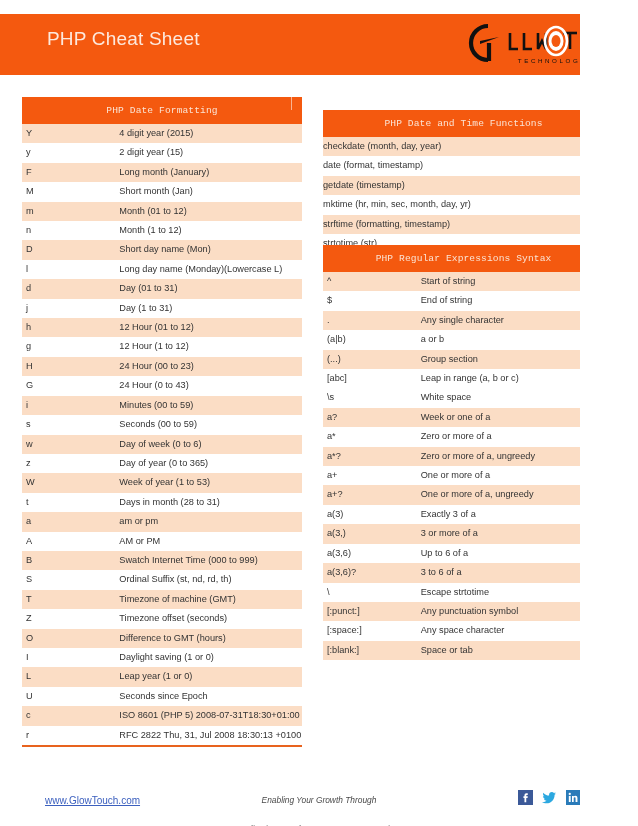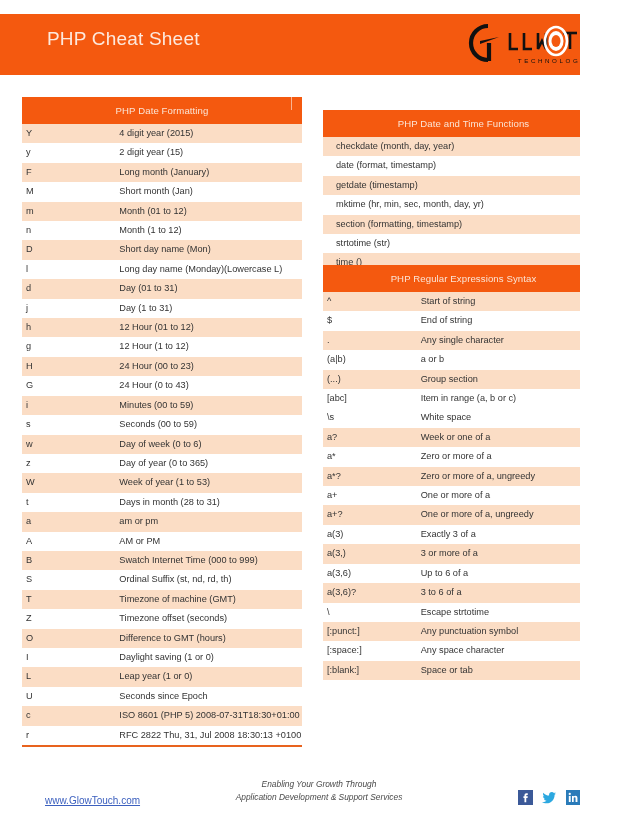--- a/index.html
+++ b/index.html
@@ -48,20 +48,21 @@
   }
   .cheat-table th {
     background: #f4590f;
     color: #fbe4d5;
     font-weight: normal;
     font-size: 9.6px;
     height: 13px;
     text-align: center;
     padding: 8px;
     letter-spacing: 0.1px;
+    font-family: Liberation Mono, monospace;
   }
   .cheat-table td {
     height: 19.4px;
     padding: 0 0 0 4px;
     vertical-align: middle;
     white-space: nowrap;
     font-size: 9.2px;
     line-height: 19.4px;
   }
   .cheat-table tr.odd td { background: #fbddc5; }
@@ -79,42 +80,42 @@
     position: absolute;
     top: 0;
     width: 1px;
     height: 13px;
     background: rgba(255,255,255,0.55);
   }
 
   
   #table-date-formatting { left: 22px; top: 97px; width: 280px; }
   #table-datetime-functions { left: 323px; top: 110px; width: 281px; }
-  #table-regex { left: 323px; top: 245px; width: 281px; margin-top: 20px; }
+  #table-regex { left: 323px; top: 245px; width: 281px; }
 
   #table-regex .col-key { width: 70px; }
-  #table-datetime-functions td.fn { padding-left: 13px; }
+  #table-datetime-functions td.fn { padding-left: 0; }
 
   
   #footer { position: absolute; left: 0; top: 770px; width: 638px; height: 56px; }
   #footer-link {
     position: absolute; left: 45px; top: 25px;
     font-size: 10px; color: #3b5fbe;
     text-decoration: underline;
     white-space: nowrap;
   }
   #footer-tagline {
     position: absolute; left: 0; top: 8px; width: 638px;
     text-align: center;
     font-size: 8.4px;
     font-style: italic;
     color: #4a4a4a;
     line-height: 13px;
   }
-  #footer-tagline div { white-space: nowrap; }
+  #footer-tagline div { white-space: nowrap; margin-top: 16px; }
   #social {
     position: absolute; right: 33px; top: 20px;
     display: flex; align-items: center; gap: 9px;
   }
   .social-ico { width: 15px; height: 15px; display: block; }
 </style>
 </head>
 <body>
 
 <div id="page">
@@ -337,21 +338,21 @@
         </tr>
         <tr class="odd">
           <td class="fn">getdate (timestamp)</td>
           <td class="col-tail"></td>
         </tr>
         <tr class="even">
           <td class="fn">mktime (hr, min, sec, month, day, yr)</td>
           <td class="col-tail"></td>
         </tr>
         <tr class="odd">
-          <td class="fn">section (formatting, timestamp)</td>
+          <td class="fn">strftime (formatting, timestamp)</td>
           <td class="col-tail"></td>
         </tr>
         <tr class="even">
           <td class="fn">strtotime (str)</td>
           <td class="col-tail"></td>
         </tr>
         <tr class="odd">
           <td class="fn">time ()</td>
           <td class="col-tail"></td>
         </tr>
@@ -388,21 +389,21 @@
           <td>a or b</td>
           <td class="col-tail"></td>
         </tr>
         <tr class="odd">
           <td class="col-key">(...)</td>
           <td>Group section</td>
           <td class="col-tail"></td>
         </tr>
         <tr class="even">
           <td class="col-key">[abc]</td>
-          <td>Item in range (a, b or c)</td>
+          <td>Leap in range (a, b or c)</td>
           <td class="col-tail"></td>
         </tr>
         <tr class="even">
           <td class="col-key">\s</td>
           <td>White space</td>
           <td class="col-tail"></td>
         </tr>
         <tr class="odd">
           <td class="col-key">a?</td>
           <td>Week or one of a</td>

